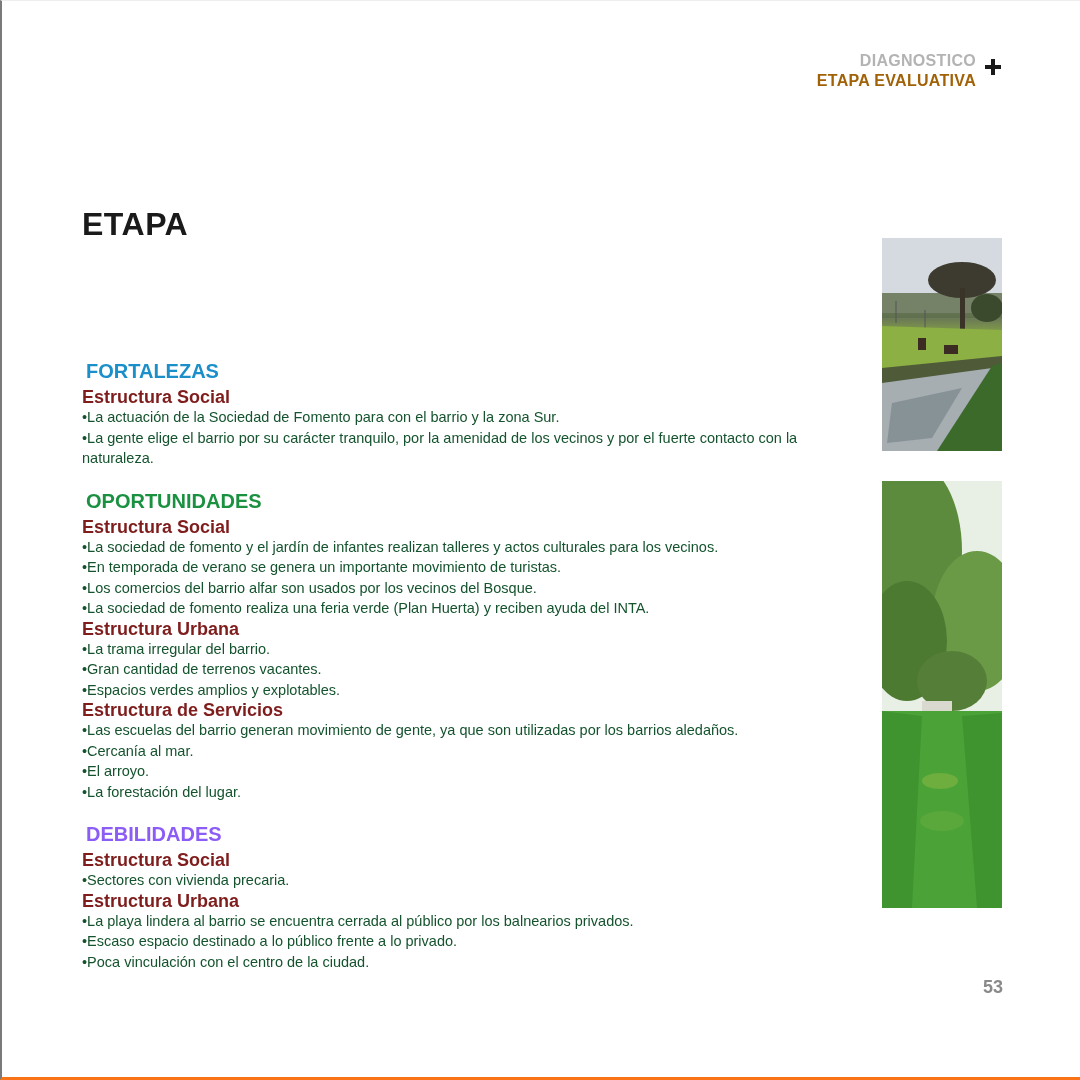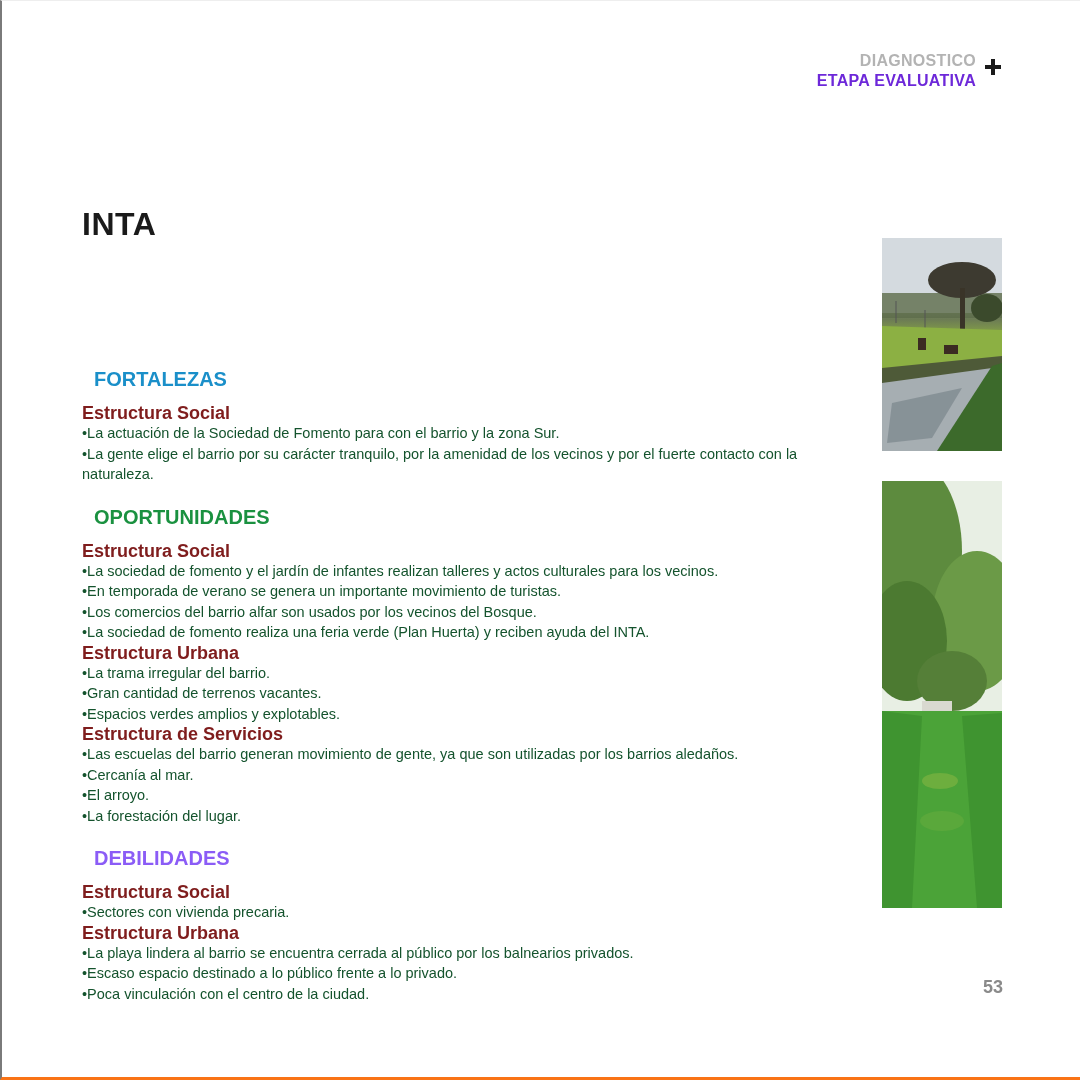--- a/index.html
+++ b/index.html
@@ -15,41 +15,41 @@
     border-left: 2px solid #7a7a7a;
     border-bottom: 3px solid #f97316;
     border-top: 1px solid #eeeeee;
     background: #fff;
   }
   .header-block {
     position: absolute; right: 104px; top: 50px; text-align: right;
     font-weight: bold; line-height: 20px;
   }
   .header-top { color: #b3b3b3; font-size: 16px; letter-spacing: 0.3px; }
-  .header-sub { color: #6d28d9; font-size: 16px; letter-spacing: 0.3px; padding-left: 32px; }
+  .header-sub { color: #a16207; font-size: 16px; letter-spacing: 0.3px; padding-left: 32px; }
   .plus-icon {
     position: absolute; left: 983px; top: 58px; width: 16px; height: 16px;
   }
   .plus-icon::before, .plus-icon::after {
     content: ""; position: absolute; background: #1a1a1a;
   }
   .plus-icon::before { left: 0; top: 6px; width: 16px; height: 4px; }
   .plus-icon::after { left: 6px; top: 0; width: 4px; height: 16px; }
 
   .page-title {
     position: absolute; left: 80px; top: 205px;
     font-size: 32px; font-weight: bold; color: #1a1a1a; letter-spacing: 0.5px;
   }
   .content {
     position: absolute; left: 80px; top: 354px; width: 770px;
     color: #555555;
   }
   .section { margin-bottom: 20px; }
   .section-title {
-    font-size: 20px; font-weight: bold; line-height: 24px; margin: 12px;
+    font-size: 20px; font-weight: bold; line-height: 24px; margin: 4px;
   }
   .subhead {
     font-size: 18px; font-weight: bold; color: #7f1d1d; line-height: 20px;
   }
   .item {
     font-size: 14.5px; color: #14532d; line-height: 20.5px;
   }
   .photo {
     position: absolute; left: 880px; width: 120px; overflow: hidden;
   }
@@ -68,21 +68,21 @@
 <body>
 
 <div class="page">
 
   <div class="header-block">
     <div class="header-top">DIAGNOSTICO</div>
     <div class="header-sub">ETAPA EVALUATIVA</div>
   </div>
   <div class="plus-icon"></div>
 
-  <div class="page-title">INTA</div>
+  <div class="page-title">ETAPA</div>
 
   <div class="content">
 
     <div class="section">
       <div class="section-title" style="color:#1a8fc9">FORTALEZAS</div>
       <div class="subhead">Estructura Social</div>
       <div class="item">•La actuación de la Sociedad de Fomento para con el barrio y la zona Sur.</div>
       <div class="item">•La gente elige el barrio por su carácter tranquilo, por la amenidad de los vecinos y por el fuerte contacto con la naturaleza.</div>
     </div>
 

